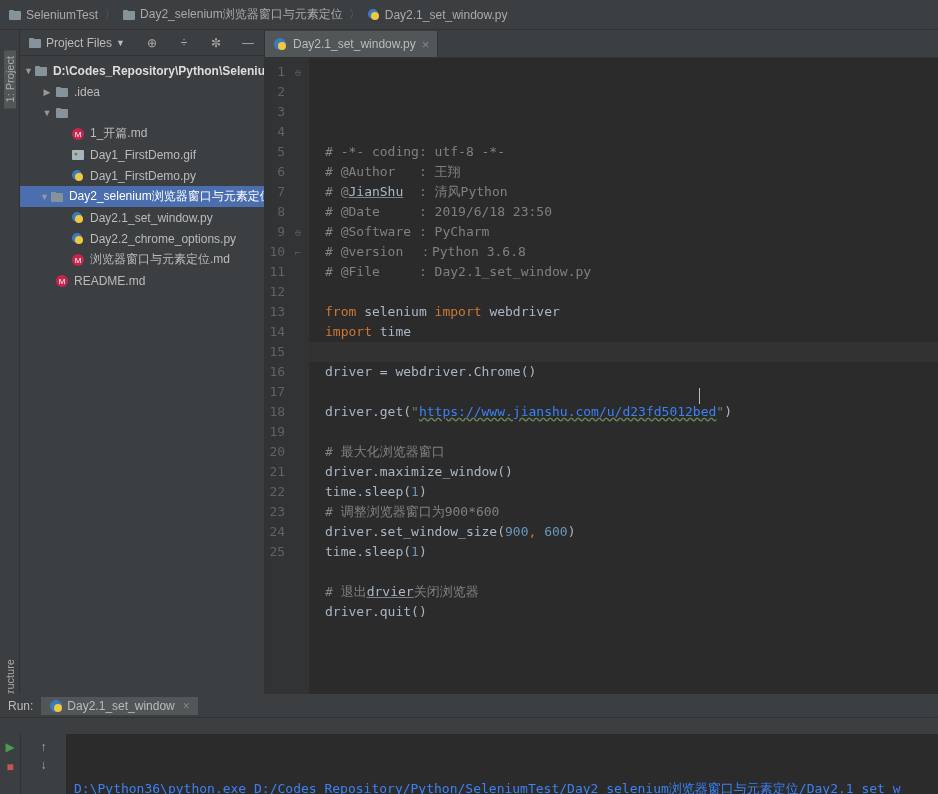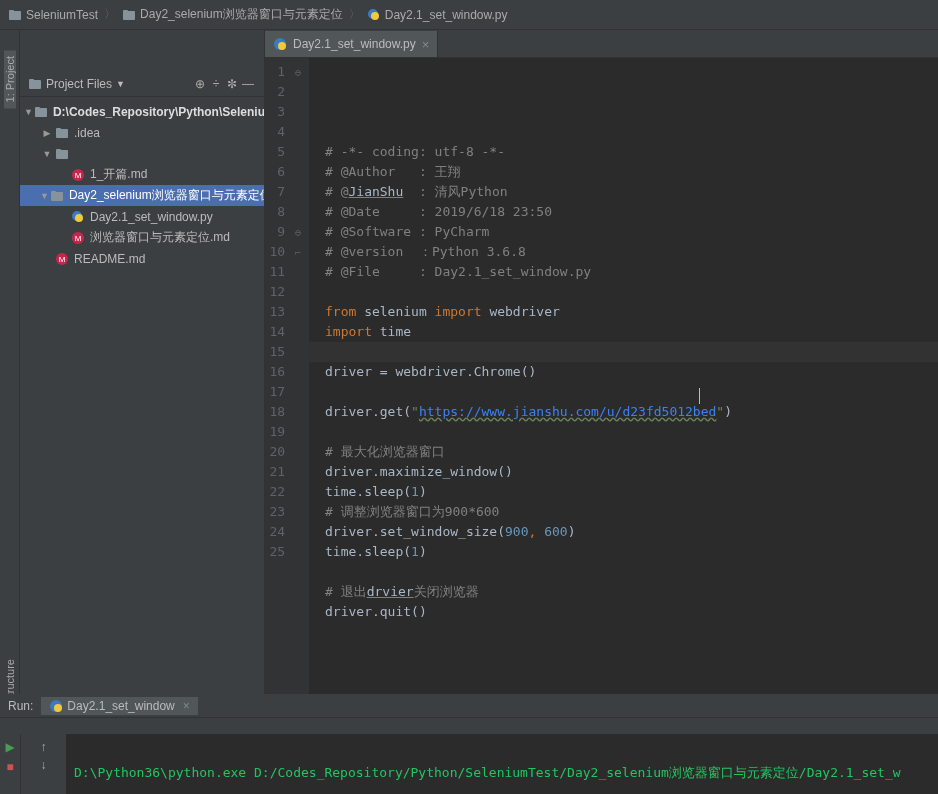--- a/index.html
+++ b/index.html
@@ -5,21 +5,21 @@
 * { margin:0; padding:0; box-sizing:border-box; }
 body { font-family:"Segoe UI",Arial,sans-serif; font-size:12px; background:#3c3f41; color:#bbb; width:938px; height:794px; overflow:hidden; position:relative; }
 .breadcrumb { height:30px; background:#3c3f41; border-bottom:1px solid #323232; display:flex; align-items:center; padding:0 8px; gap:4px; }
 .breadcrumb .sep { color:#666; margin:0 2px; }
 .breadcrumb .crumb { color:#aaa; display:flex; align-items:center; gap:4px; }
 .main-area { display:flex; height:680px; }
 .side-tab { width:20px; background:#3c3f41; border-right:1px solid #323232; display:flex; flex-direction:column; align-items:center; padding-top:20px; }
 .side-tab .vert { writing-mode:vertical-rl; transform:rotate(180deg); color:#aaa; font-size:11px; padding:6px 0; }
 .side-tab .vert.active { background:#515658; }
 .project-panel { width:245px; background:#3c3f41; border-right:1px solid #323232; display:flex; flex-direction:column; }
-.panel-head { height:26px; display:flex; align-items:center; padding:0 8px; border-bottom:1px solid #323232; gap:0;margin-top:41px; }
+.panel-head { height:26px; display:flex; align-items:center; padding:0 8px; border-bottom:1px solid #323232; gap:16px; }
 .panel-head .title { flex:1; color:#bbb; display:flex; align-items:center; gap:4px; }
 .panel-head .icn-btn { width:16px; height:16px; color:#aaa; cursor:pointer; display:flex; align-items:center; justify-content:center; }
 .tree { flex:1; overflow:auto; padding:4px 0; }
 .tree-row { display:flex; align-items:center; height:21px; padding-right:4px; cursor:pointer; white-space:nowrap; overflow:hidden; }
 .tree-row.selected { background:#4b6eaf; color:#fff; }
 .tree-row .arrow { width:14px; text-align:center; color:#999; font-size:9px; }
 .tree-row .ficn { width:16px; height:16px; margin-right:4px; flex-shrink:0; display:flex; align-items:center; justify-content:center; }
 .tree-row .label { color:#bbb; }
 .tree-row.selected .label { color:#fff; }
 .tree-row.bold .label { font-weight:bold; color:#ddd; }
@@ -35,21 +35,21 @@
 .code .line { height:20px; }
 .code .hl-line { background:#323232; position:absolute; left:0; right:0; height:20px; top:284px; }
 .caret-ind { position:absolute; left:390px; top:330px; width:1px; height:16px; background:#bbb; }
 .str{color:#6a8759;} .kw{color:#cc7832;} .com{color:#808080;} .num{color:#6897bb;} .link{color:#3b82f6;text-decoration:underline wavy #6a8759;} .ty{color:#a9b7c6;text-decoration:underline #808080;}
 .run-head { height:24px; background:#3c3f41; display:flex; align-items:center; padding:0 8px; gap:8px; border-bottom:1px solid #323232; position:absolute; bottom:76px; left:0; right:0; }
 .run-head .tab-rt { display:flex; align-items:flex-start; gap:4px; background:#515658; padding:2px 8px; }
 .run-body { position:absolute; bottom:0; left:0; right:0; height:60px; display:flex; background:#2b2b2b; }
 .run-controls { width:20px; background:#3c3f41; display:flex; flex-direction:column; align-items:center; padding-top:6px; gap:6px; }
 .run-controls .play { color:#499c54; }
 .run-controls2 { width:46px; background:#3c3f41; display:flex; flex-direction:column; align-items:center; padding-top:6px; gap:4px; border-left:1px solid #323232; }
-.run-out { flex:1; font-family:Consolas,monospace; font-size:13px; color:#22c55e; padding:0 8px; white-space:pre; overflow:hidden; }
+.run-out { flex:1; font-family:Consolas,monospace; font-size:13px; color:#3b82f6; padding:16px 8px; white-space:pre; overflow:hidden; }
 .gut-mark{display:inline-block;width:8px;color:#606366;font-size:10px;}
 svg { display:block; }
 </style>
 </head>
 <body>
 
 <div class="breadcrumb" id="bc">
     <span class="crumb">
       <span>
         <svg width="14" height="14">
@@ -136,39 +136,69 @@
         <div class="tree-row indent-2">
           <span class="arrow"></span>
           <span class="ficn">
             <svg width="14" height="14">
               <circle cx="7" cy="7" r="6" fill="#c7254e"></circle>
               <text x="7" y="10" font-size="8" fill="#fff" text-anchor="middle">M</text>
             </svg>
           </span>
           <span class="label">1_开篇.md</span>
         </div>
+        <div class="tree-row indent-2">
+          <span class="arrow"></span>
+          <span class="ficn">
+            <svg width="14" height="14">
+              <rect x="1" y="2" width="12" height="10" fill="#a8b5be" rx="1"></rect>
+              <circle cx="5" cy="6" r="1.5" fill="#6b8e23"></circle>
+            </svg>
+          </span>
+          <span class="label">Day1_FirstDemo.gif</span>
+        </div>
+        <div class="tree-row indent-2">
+          <span class="arrow"></span>
+          <span class="ficn">
+            <svg width="14" height="14">
+              <circle cx="6" cy="6" r="5" fill="#3c7abf"></circle>
+              <circle cx="8" cy="8" r="4" fill="#f0c93e"></circle>
+            </svg>
+          </span>
+          <span class="label">Day1_FirstDemo.py</span>
+        </div>
         <div class="tree-row indent-1 selected">
           <span class="arrow">▼</span>
           <span class="ficn">
             <svg width="14" height="14">
               <rect x="1" y="3" width="12" height="9" fill="#87939a" rx="1"></rect>
               <rect x="1" y="2" width="5" height="3" fill="#87939a" rx="1"></rect>
             </svg>
           </span>
           <span class="label">Day2_selenium浏览器窗口与元素定位</span>
         </div>
         <div class="tree-row indent-2">
           <span class="arrow"></span>
           <span class="ficn">
             <svg width="14" height="14">
               <circle cx="6" cy="6" r="5" fill="#3c7abf"></circle>
               <circle cx="8" cy="8" r="4" fill="#f0c93e"></circle>
             </svg>
           </span>
           <span class="label">Day2.1_set_window.py</span>
+        </div>
+        <div class="tree-row indent-2">
+          <span class="arrow"></span>
+          <span class="ficn">
+            <svg width="14" height="14">
+              <circle cx="6" cy="6" r="5" fill="#3c7abf"></circle>
+              <circle cx="8" cy="8" r="4" fill="#f0c93e"></circle>
+            </svg>
+          </span>
+          <span class="label">Day2.2_chrome_options.py</span>
         </div>
         <div class="tree-row indent-2">
           <span class="arrow"></span>
           <span class="ficn">
             <svg width="14" height="14">
               <circle cx="7" cy="7" r="6" fill="#c7254e"></circle>
               <text x="7" y="10" font-size="8" fill="#fff" text-anchor="middle">M</text>
             </svg>
           </span>
           <span class="label">浏览器窗口与元素定位.md</span>

